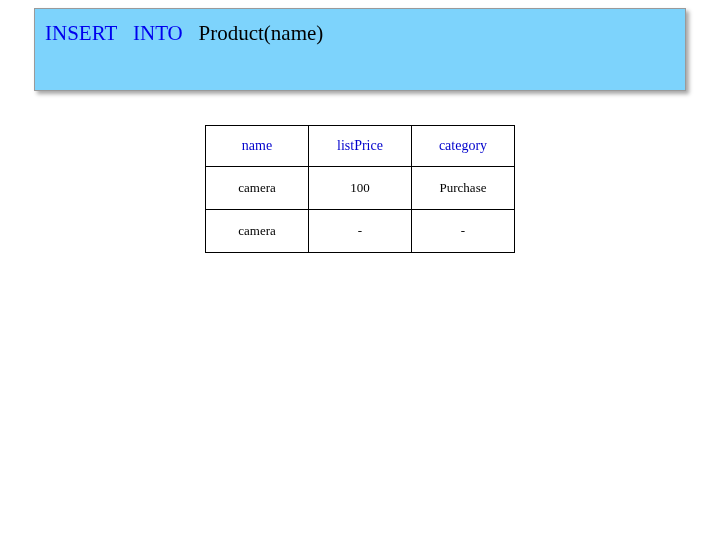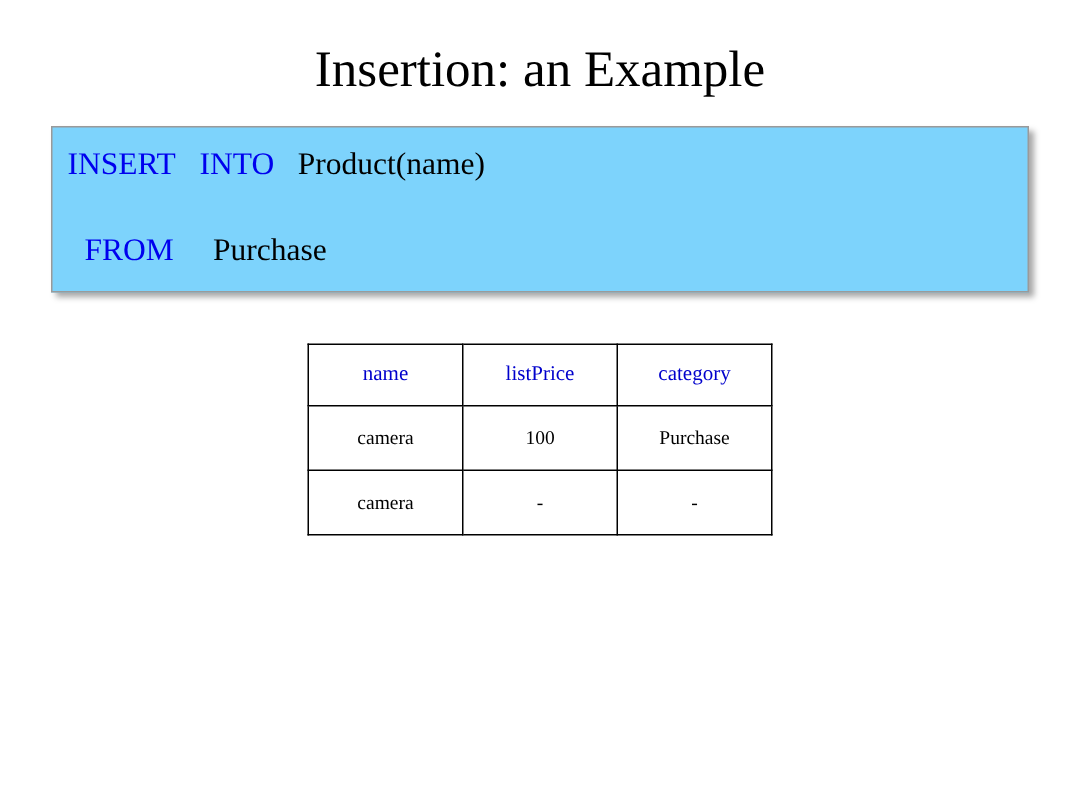--- a/index.html
+++ b/index.html
@@ -62,33 +62,28 @@
     width: 100px;
     height: 40px;
     color: #000;
   }
 </style>
 </head>
 <body>
 
 <div class="slide">
 
-  <div class="title">Insertion: an Example</div>
 
   <div class="codebox">
     <div>
       <span class="kw">INSERT</span>&nbsp;&nbsp;
       <span class="kw">INTO</span>&nbsp;&nbsp;
       <span>Product(name)</span>
     </div>
     <div>&nbsp;</div>
-    <div>
-      <span class="indent"></span>
-      <span class="kw">FROM</span>&nbsp;&nbsp;&nbsp;&nbsp;&nbsp;<span>Purchase</span>
-    </div>
   </div>
 
   <div class="tbl-wrap">
     <table class="product">
       <tbody>
           <tr>
         <th>name</th>
         <th>listPrice</th>
         <th>category</th>
       </tr>

